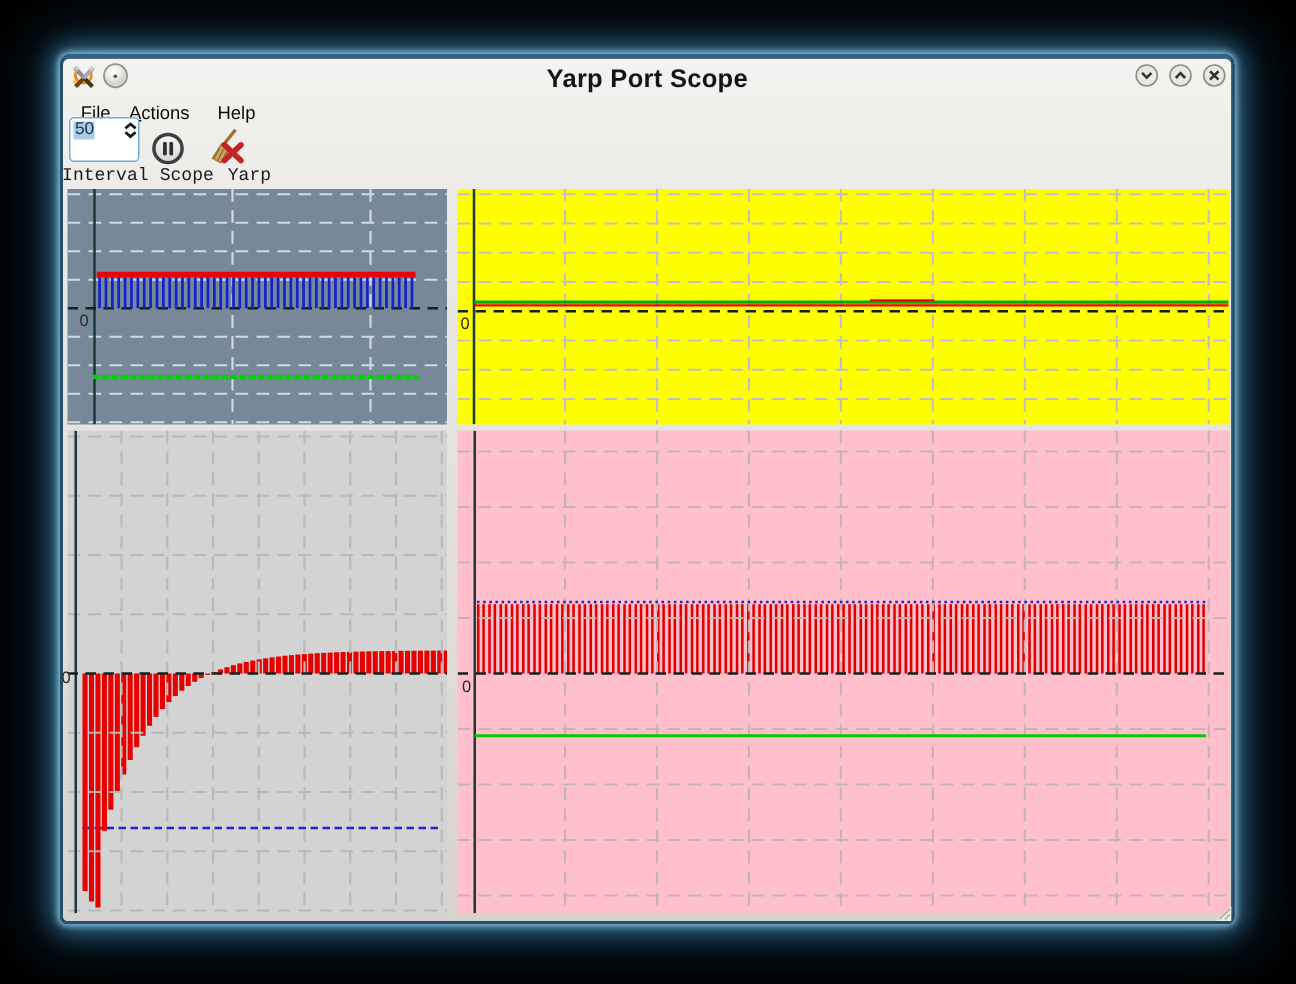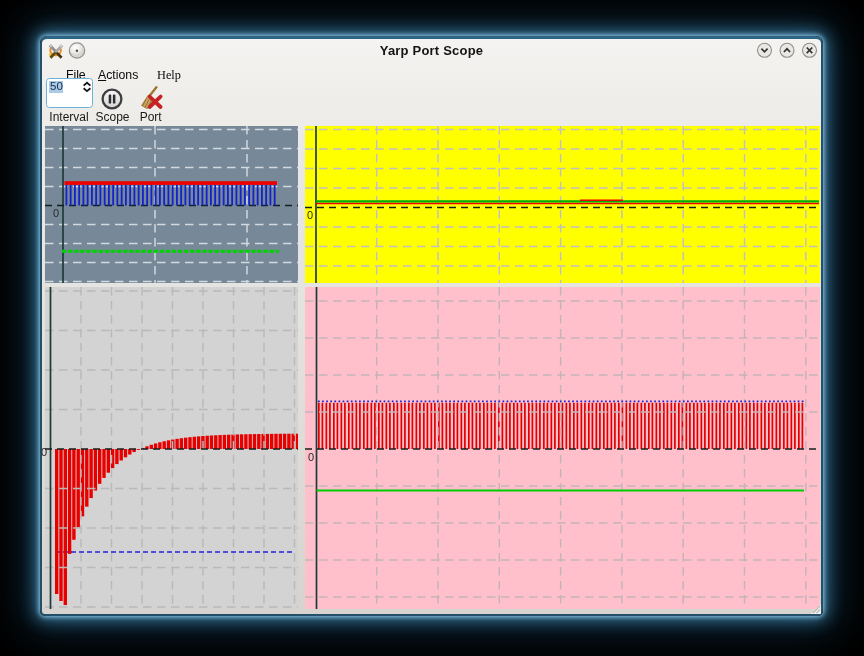--- a/index.html
+++ b/index.html
@@ -4,25 +4,25 @@
 * { margin:0; padding:0; box-sizing:border-box; }
 html,body { width:864px; height:656px; background:#000; overflow:hidden;
   font-family:"Liberation Sans", sans-serif; }
 #win { position:absolute; left:40px; top:36px; width:783px; height:580px;
   border-radius:7px 7px 5px 5px;
   border:2px solid #24506a; border-top:3px solid #2e6584;
   background:linear-gradient(#f4f3f1, #ebe9e5 20%, #e5e3df 45%, #d7d4cf 100%);
   box-shadow:0 0 5px 1px rgba(150,205,235,.95), 0 0 16px 5px rgba(70,150,195,.65), 0 0 38px 14px rgba(30,90,130,.45);
 }
 .abs { position:absolute; }
-#title { left:0; right:0; top:4px; text-align:center; font-size:13px; font-weight:bold; color:#141414; letter-spacing:.2px; }
-.menu { top:28.5px; font-size:12.3px; color:#0a0a0a;margin-left:12px; }
+#title { left:0; right:0; top:4px; text-align:center; font-size:17px; font-weight:bold; color:#141414; letter-spacing:.2px; }
+.menu { top:28.5px; font-size:12.3px; color:#0a0a0a; }
 .plot { position:absolute; overflow:hidden; }
 svg { position:absolute; left:0; top:0; }
-.lbl { position:absolute; font-size:12px; color:#1a1a1a; text-align:center; }
+.lbl { position:absolute; font-size:12px; color:#1a1a1a; text-align:right;font-family:Liberation Mono, monospace; }
 </style></head>
 <body>
 <div id="win">
   <div id="title" class="abs">Yarp Port Scope</div>
 
   <svg class="abs" style="left:4.5px;top:4px" width="18" height="18" viewBox="0 0 18 18">
     <path d="M 3.6 5.2 A 5.3 5.3 0 1 0 13 4.2" fill="none" stroke="#ef8b1c" stroke-width="1.9"></path>
     <path d="M 2.6 10.5 A 5.3 5.3 0 0 0 6 14.6" fill="none" stroke="#f6c12e" stroke-width="1.7"></path>
     <line x1="9" y1="9" x2="14.6" y2="14.8" stroke="#43350f" stroke-width="2.7"></line>
     <line x1="9" y1="9" x2="3.4" y2="14.8" stroke="#5d4a16" stroke-width="2.7"></line>
@@ -50,21 +50,21 @@
       <path d="M5.4 7.6 L8.5 10.8 L11.6 7.6" fill="none" stroke="#33332f" stroke-width="1.7"></path>
       <circle cx="31" cy="9.3" r="7" fill="#e9e8e5" stroke="#8e8d89" stroke-width="1.1"></circle>
       <path d="M27.9 11 L31 7.8 L34.1 11" fill="none" stroke="#33332f" stroke-width="1.7"></path>
       <circle cx="53.5" cy="9.3" r="7" fill="#e9e8e5" stroke="#8e8d89" stroke-width="1.1"></circle>
       <path d="M50.7 6.5 L56.3 12.1 M56.3 6.5 L50.7 12.1" fill="none" stroke="#33332f" stroke-width="1.7"></path>
     </g>
   </svg>
 
   <div class="abs menu" style="left:11.9px;"><span style="text-decoration:underline">F</span>ile</div>
   <div class="abs menu" style="left:44px;"><span style="text-decoration:underline">A</span>ctions</div>
-  <div class="abs menu" style="left:103px;font-family:Liberation Serif, serif;">Help</div>
+  <div class="abs menu" style="left:103px;">Help</div>
 
   <div class="abs" style="left:3.5px;top:39px;width:47px;height:30px;background:#fff;border:1.5px solid #6cb2d8;border-radius:3.5px;">
     <div class="abs" style="left:2px;top:1.5px;width:14px;height:12.5px;background:#a9cbe8;"></div>
     <div class="abs" style="left:3.5px;top:0.5px;font-size:11.5px;color:#1c2c4c;">50</div>
     <svg class="abs" style="left:34px;top:1.5px" width="12" height="12" viewBox="0 0 12 12">
       <path d="M2.6 4.6 L6 1.7 L9.4 4.6" fill="none" stroke="#151515" stroke-width="1.8"></path>
       <path d="M2.6 7.2 L6 10.1 L9.4 7.2" fill="none" stroke="#151515" stroke-width="1.8"></path>
     </svg>
   </div>
 
@@ -84,21 +84,21 @@
     <line x1="20" y1="1.5" x2="12" y2="11.5" stroke="#9c742f" stroke-width="2.3"></line>
     <polygon points="4.5,20.5 11,10.5 16.5,15 10,23.5" fill="#cda45e" stroke="#a07a36" stroke-width="0.8"></polygon>
     <path d="M5.5,21 L9.5,13.5 M8,22.5 L12,14.5 M10.5,23.5 L14.2,16" stroke="#8a6a33" stroke-width="0.9" fill="none"></path>
     <g stroke="#c62424" stroke-width="3.8" stroke-linecap="round">
       <line x1="12.6" y1="11.6" x2="23.6" y2="22"></line>
       <line x1="23.6" y1="11.6" x2="12.6" y2="22"></line>
     </g>
   </svg>
   <div class="lbl" style="left:-3px;top:70.5px;width:60px;">Interval</div>
   <div class="lbl" style="left:40.5px;top:70.5px;width:60px;">Scope</div>
-  <div class="lbl" style="left:78.7px;top:70.5px;width:60px;">Port</div>
+  <div class="lbl" style="left:78.7px;top:70.5px;width:60px;">Yarp</div>
 
   <div class="plot" style="left:3px;top:87px;width:253px;height:157px;background:#778899;">
     <svg width="253" height="157">
         <line x1="0" y1="3.5" x2="253" y2="3.5" stroke="#d3dadf" stroke-width="1.45" stroke-dasharray="8.5,5.5"></line>
 <line x1="0" y1="22.5" x2="253" y2="22.5" stroke="#d3dadf" stroke-width="1.45" stroke-dasharray="8.5,5.5"></line>
 <line x1="0" y1="41.5" x2="253" y2="41.5" stroke="#d3dadf" stroke-width="1.45" stroke-dasharray="8.5,5.5"></line>
 <line x1="0" y1="60.5" x2="253" y2="60.5" stroke="#d3dadf" stroke-width="1.45" stroke-dasharray="8.5,5.5"></line>
 <line x1="0" y1="98.5" x2="253" y2="98.5" stroke="#d3dadf" stroke-width="1.45" stroke-dasharray="8.5,5.5"></line>
 <line x1="0" y1="117.5" x2="253" y2="117.5" stroke="#d3dadf" stroke-width="1.45" stroke-dasharray="8.5,5.5"></line>
 <line x1="0" y1="136.5" x2="253" y2="136.5" stroke="#d3dadf" stroke-width="1.45" stroke-dasharray="8.5,5.5"></line>

